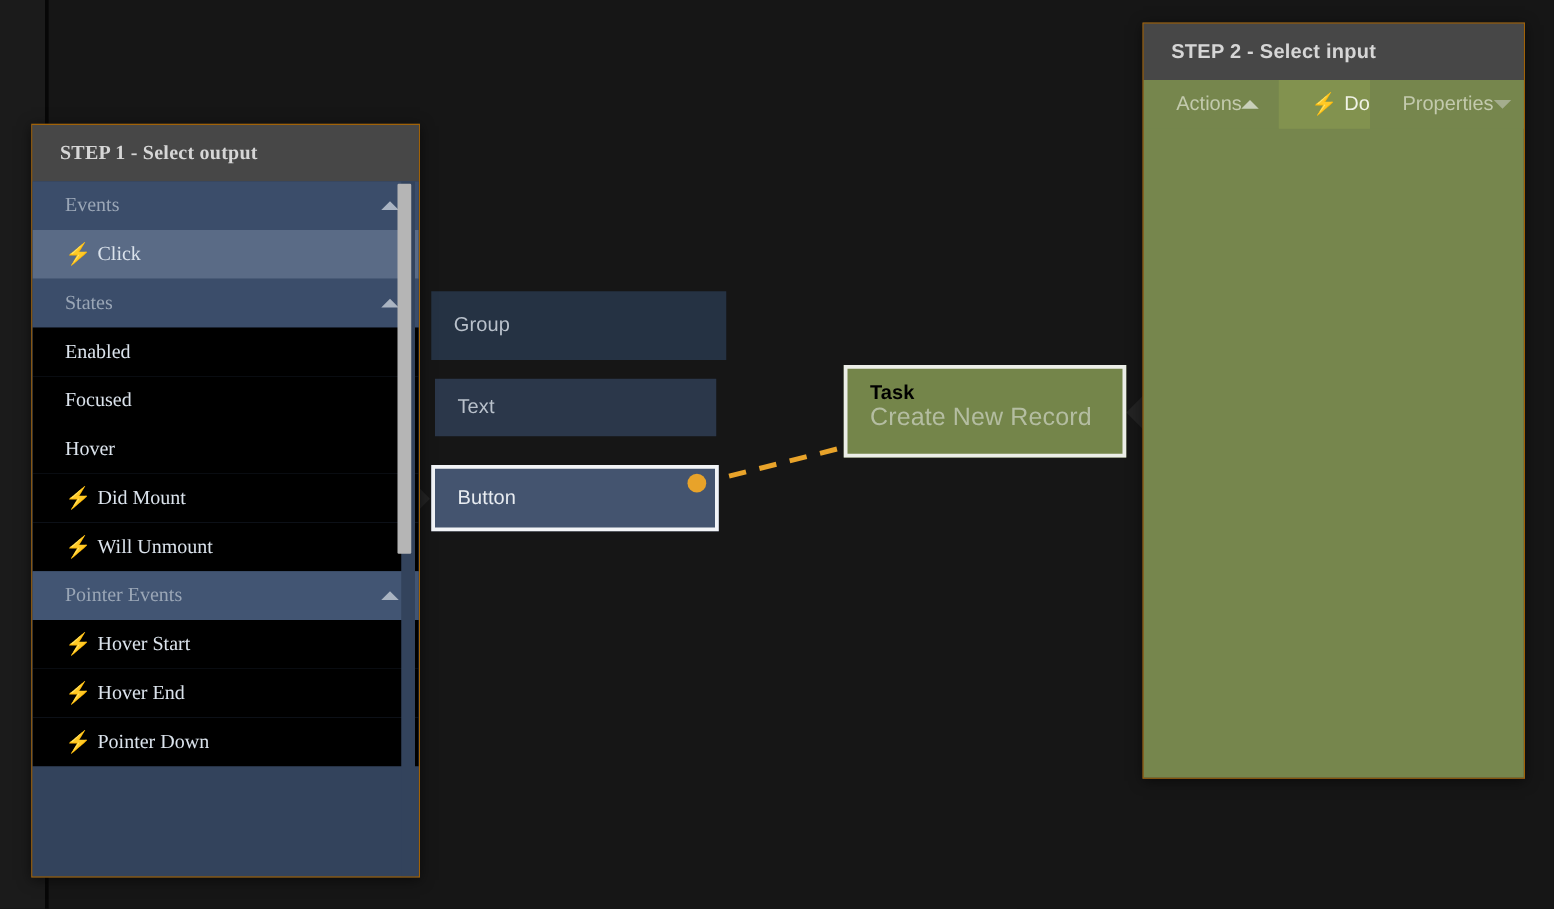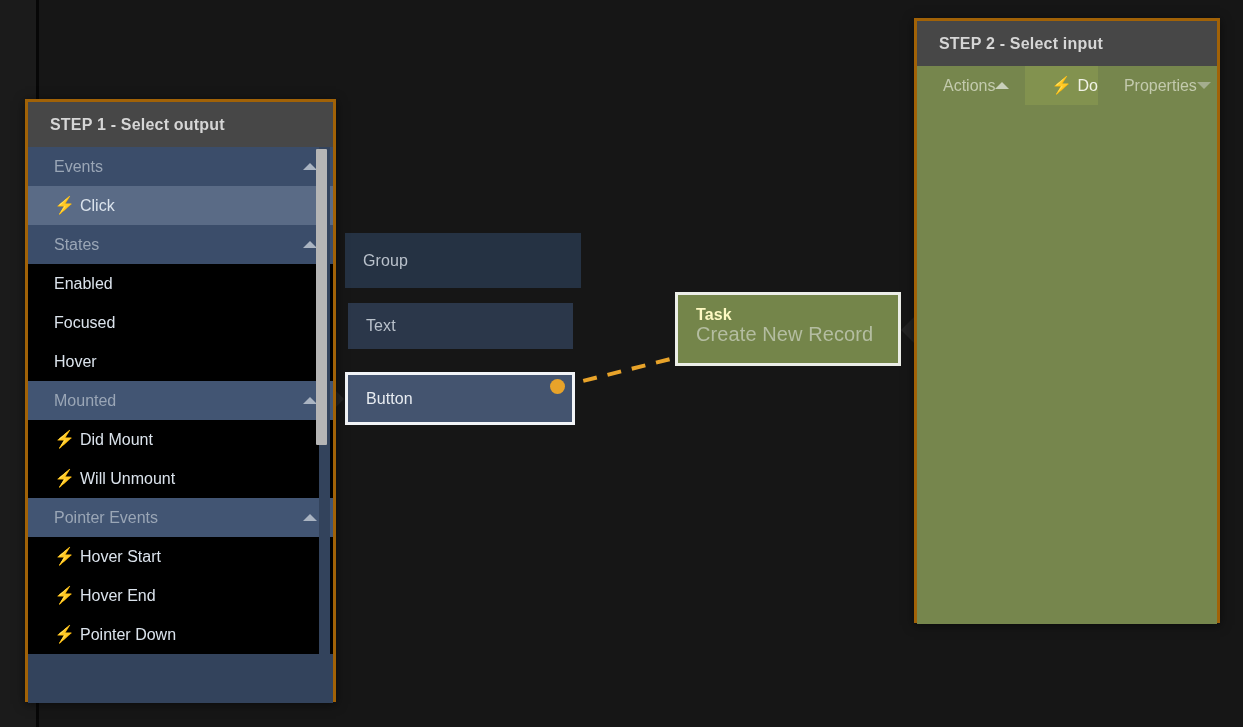--- a/index.html
+++ b/index.html
@@ -75,21 +75,21 @@
     left: 636px; top: 292px;
     width: 226px; height: 74px;
     background: #74854a;
     border: 3px solid #eceee8;
     display: block;
     padding: 11px 0 0 18px;
   }
   .task-title {
     font-size: 16px;
     font-weight: bold;
-    color: #fef9c3;
+    color: #000000;
     line-height: 18px;
   }
   .task-sub {
     font-size: 20px;
     color: #b4bda1;
     line-height: 20px;
   }
 
   
   .port-tri {
@@ -118,41 +118,41 @@
     position: absolute;
     left: 0; top: 0;
     width: 1204px; height: 727px;
     pointer-events: none;
   }
 
   
   .panel {
     position: absolute;
     background: #3b3b3b;
-    border: 3px solid #a16207;
+    border: 1px solid #a16207;
     box-shadow: 0 2px 10px rgba(0,0,0,.55);
   }
   .panel-header {
     height: 45px;
     display: flex;
     align-items: center;
     padding-left: 22px;
     font-size: 16px;
     font-weight: bold;
     color: #d6d6d6;
     background: #474747;
     letter-spacing: .2px;
   }
   .panel-body {
     position: relative;
     overflow: hidden;
   }
 
   
-  .panel-step1 { left: 25px; top: 99px; width: 311px; height: 603px; }
+  .panel-step1 { left: 25px; top: 99px; width: 311px; height: 603px; font-family: Liberation Serif, serif; }
   .step1-body { height: 556px; background: #33435c; }
 
   .row {
     display: flex;
     align-items: center;
     height: 39px;
     font-size: 16px;
     padding-left: 26px;
     white-space: nowrap;
   }
@@ -284,24 +284,20 @@
       <div class="row item">
         <span>Enabled</span>
       </div>
       <div class="row item">
         <span>Focused</span>
       </div>
       <div class="row item">
         <span>Hover</span>
       </div>
 
-      <div class="row header alt">
-        <span>Mounted</span>
-        <span class="chev up"></span>
-      </div>
       <div class="row item">
         <span class="bolt">⚡</span>
         <span>Did Mount</span>
       </div>
       <div class="row item">
         <span class="bolt">⚡</span>
         <span>Will Unmount</span>
       </div>
 
       <div class="row header alt">

